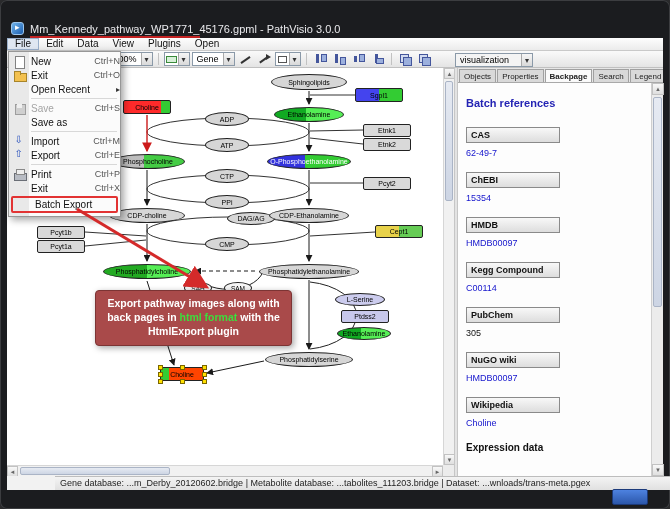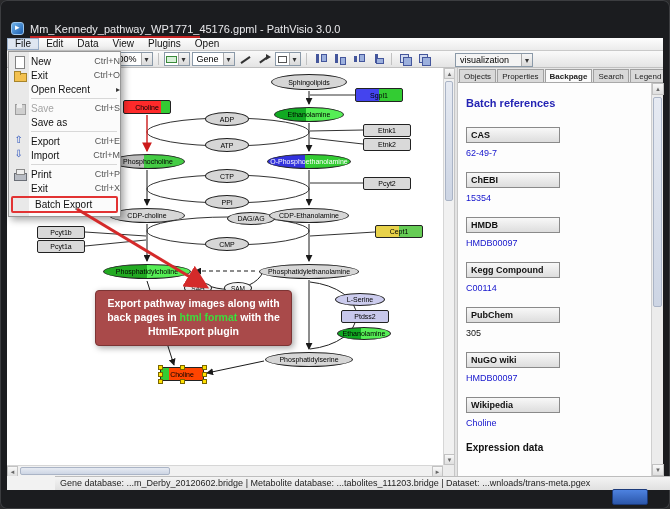--- a/index.html
+++ b/index.html
@@ -471,31 +471,31 @@
           <span class="fm-short">Ctrl+S</span>
         </div>
         <div class="fm-item">
           <span class="fm-icon"></span>
           <span class="fm-label">Save as</span>
           <span class="fm-short"></span>
         </div>
         <div class="menu-sep"></div>
         <div class="fm-item">
           <span class="fm-icon">
+            <span class="ic ic-import"></span>
+          </span>
+          <span class="fm-label">Import</span>
+          <span class="fm-short">Ctrl+M</span>
+        </div>
+        <div class="fm-item">
+          <span class="fm-icon">
             <span class="ic ic-export"></span>
           </span>
           <span class="fm-label">Export</span>
           <span class="fm-short">Ctrl+E</span>
-        </div>
-        <div class="fm-item">
-          <span class="fm-icon">
-            <span class="ic ic-import"></span>
-          </span>
-          <span class="fm-label">Import</span>
-          <span class="fm-short">Ctrl+M</span>
         </div>
         <div class="menu-sep"></div>
         <div class="fm-item">
           <span class="fm-icon">
             <span class="ic ic-print"></span>
           </span>
           <span class="fm-label">Print</span>
           <span class="fm-short">Ctrl+P</span>
         </div>
         <div class="fm-item">

